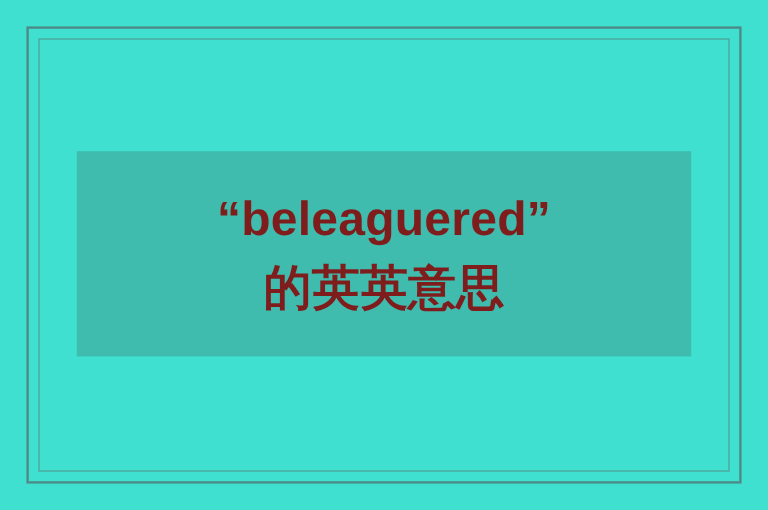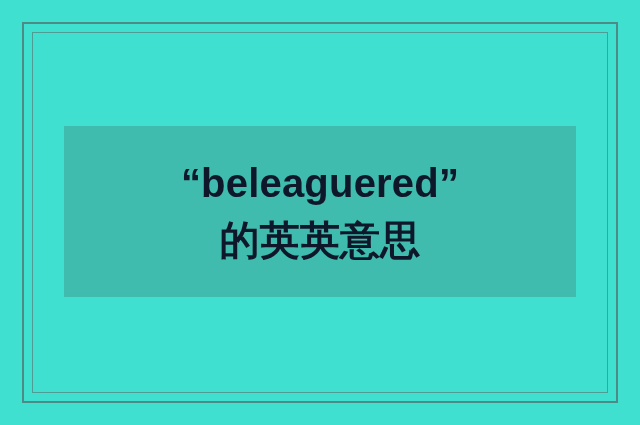--- a/index.html
+++ b/index.html
@@ -53,21 +53,21 @@
     display: flex;
     align-items: center;
     justify-content: center;
     box-sizing: border-box;
   }
 
   #title-text {
     display: block;
     width: 300px;
     margin: 0;
-    color: #0f172a;
+    color: #7f1d1d;
     font-size: 40px;
     font-weight: bold;
     line-height: 57px;
     text-align: center;
     letter-spacing: 0.2px;
     word-break: break-all;
     overflow-wrap: break-word;
     font-family: "Liberation Sans", "DejaVu Sans", sans-serif;
   }
 </style>

